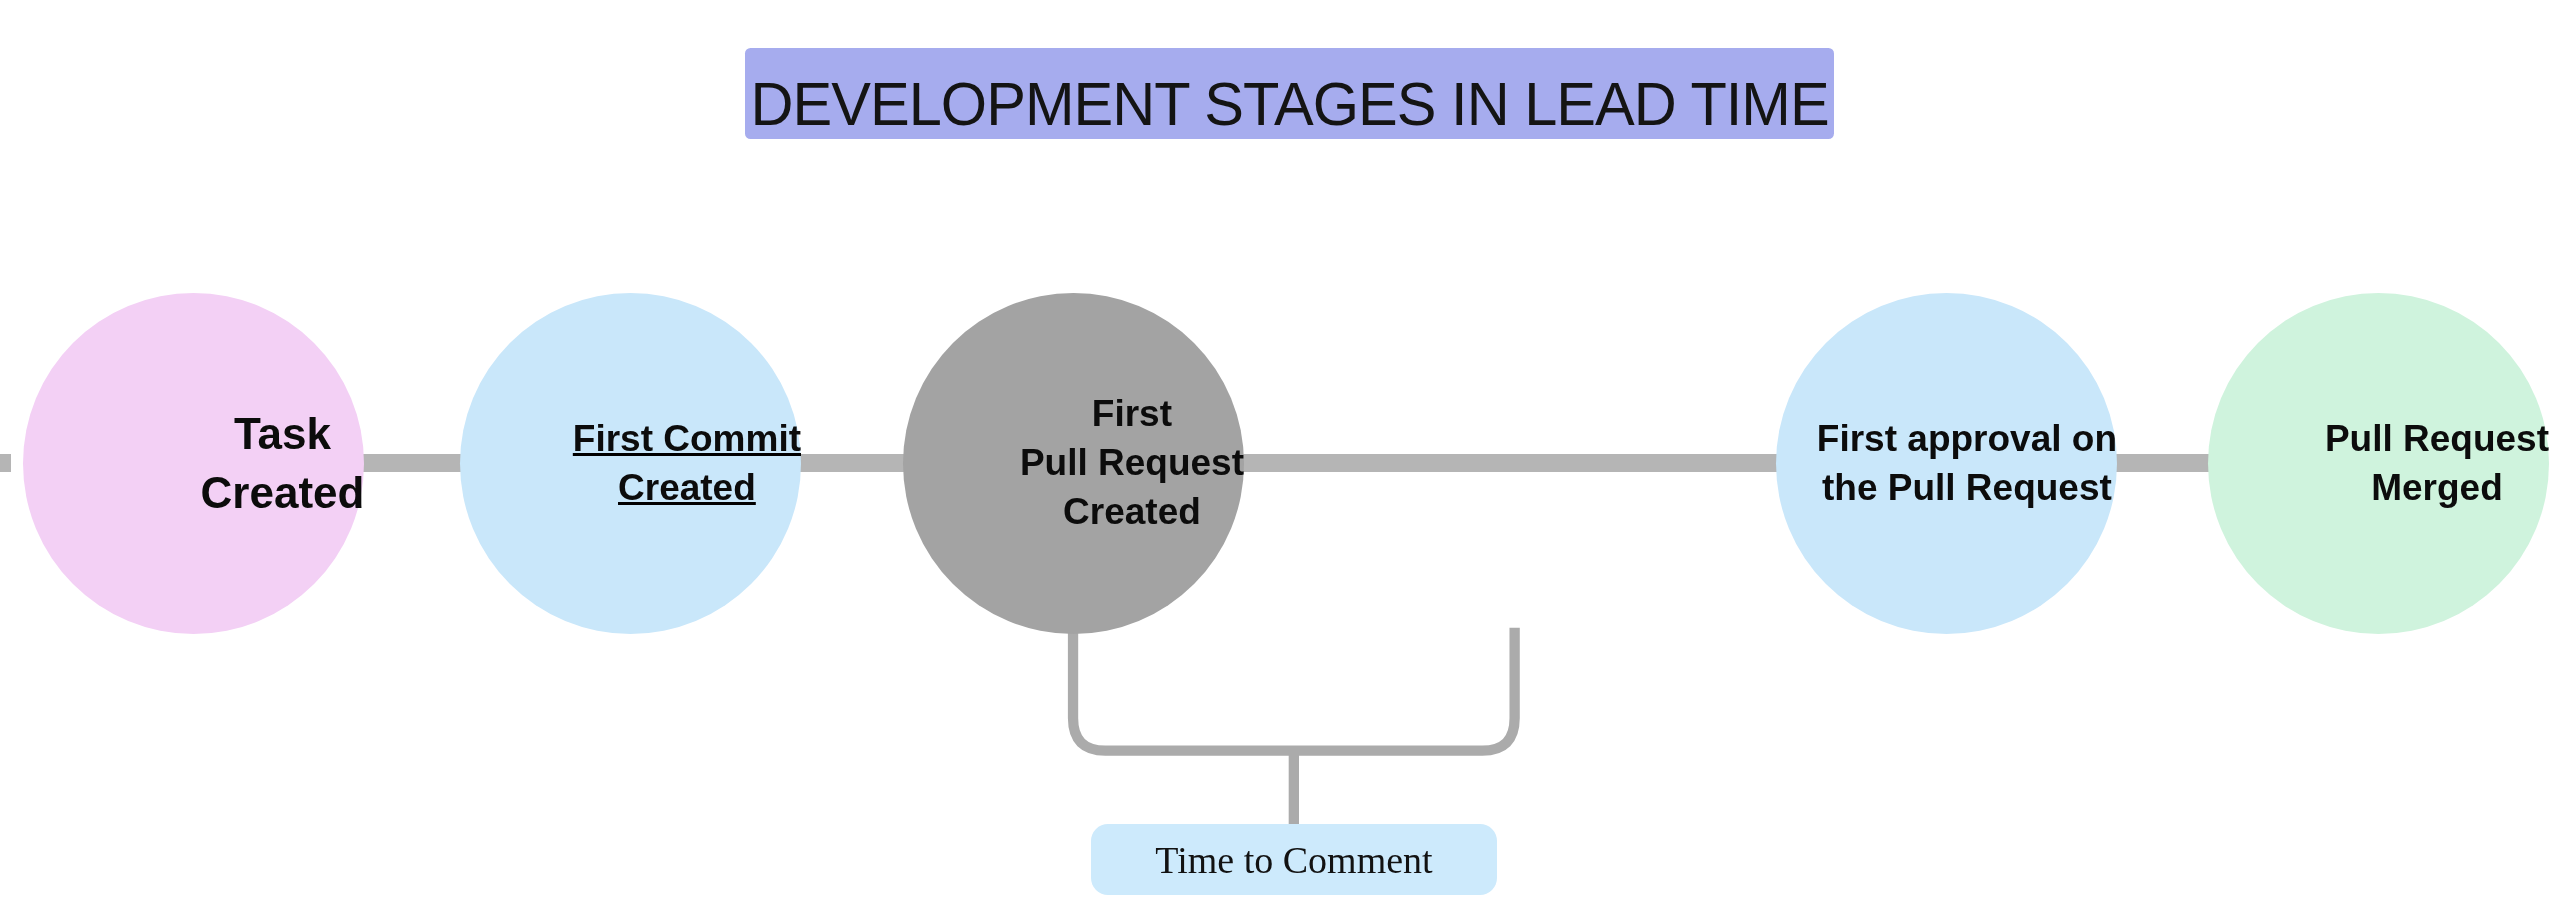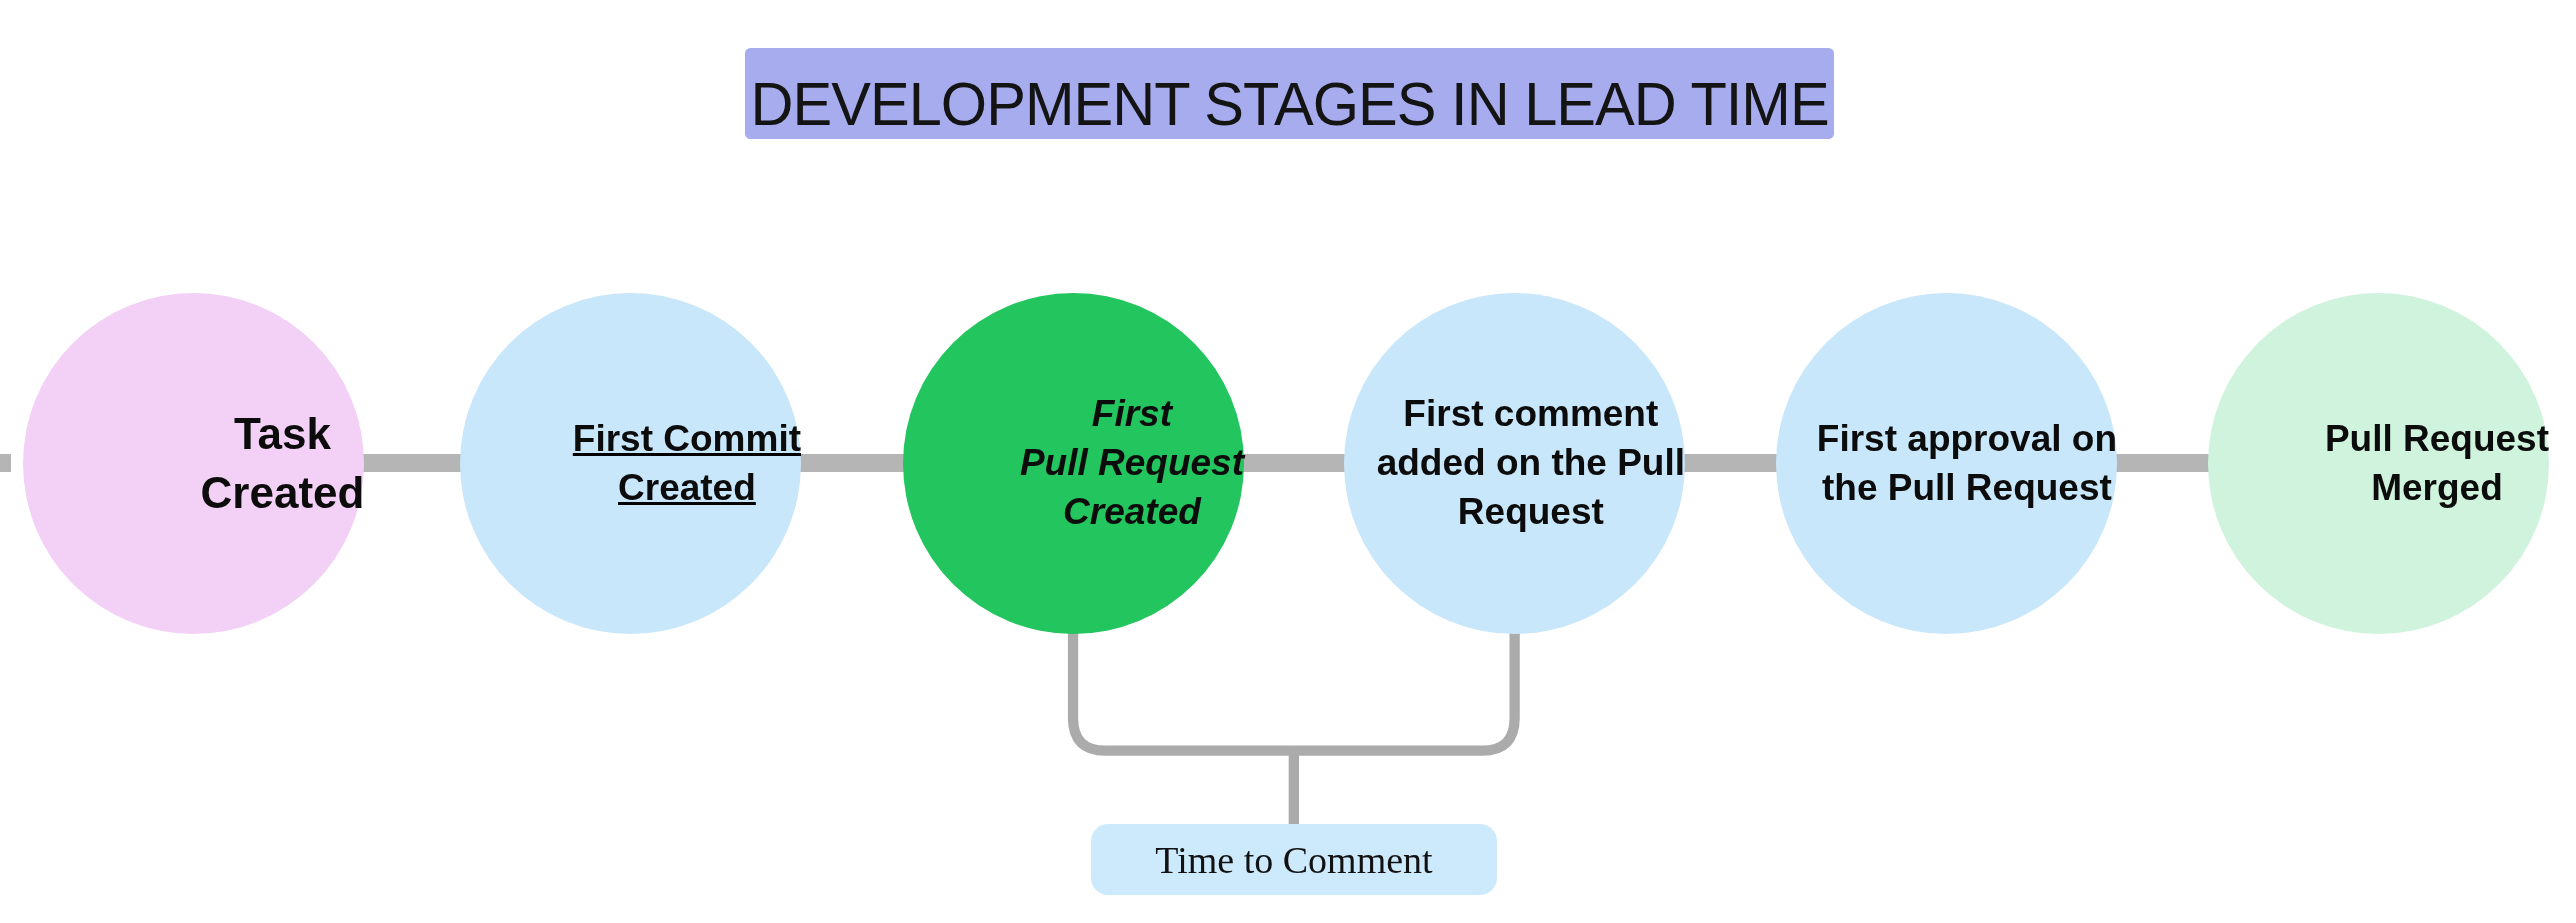--- a/index.html
+++ b/index.html
@@ -128,31 +128,26 @@
   <div class="stage stage--1" style="background-color: rgb(243, 208, 245);">
     <span class="stage-label stage-label--lg">Task
 Created</span>
   </div>
 
   <div class="stage stage--2" style="background-color: rgb(201, 231, 250); text-decoration: underline;">
     <span class="stage-label">First Commit
 Created</span>
   </div>
 
-  <div class="stage stage--3" style="background-color: #22c55e; font-style: italic;">
+  <div class="stage stage--3" style="background-color: #a3a3a3;">
     <span class="stage-label">First
 Pull Request
 Created</span>
   </div>
 
-  <div class="stage stage--4" style="background-color: rgb(201, 231, 250);">
-    <span class="stage-label">First comment
-added on the Pull
-Request</span>
-  </div>
 
   <div class="stage stage--5" style="background-color: rgb(201, 231, 250);">
     <span class="stage-label">First approval on
 the Pull Request</span>
   </div>
 
   <div class="stage stage--6" style="background-color: rgb(207, 243, 221);">
     <span class="stage-label">Pull Request
 Merged</span>
   </div>

